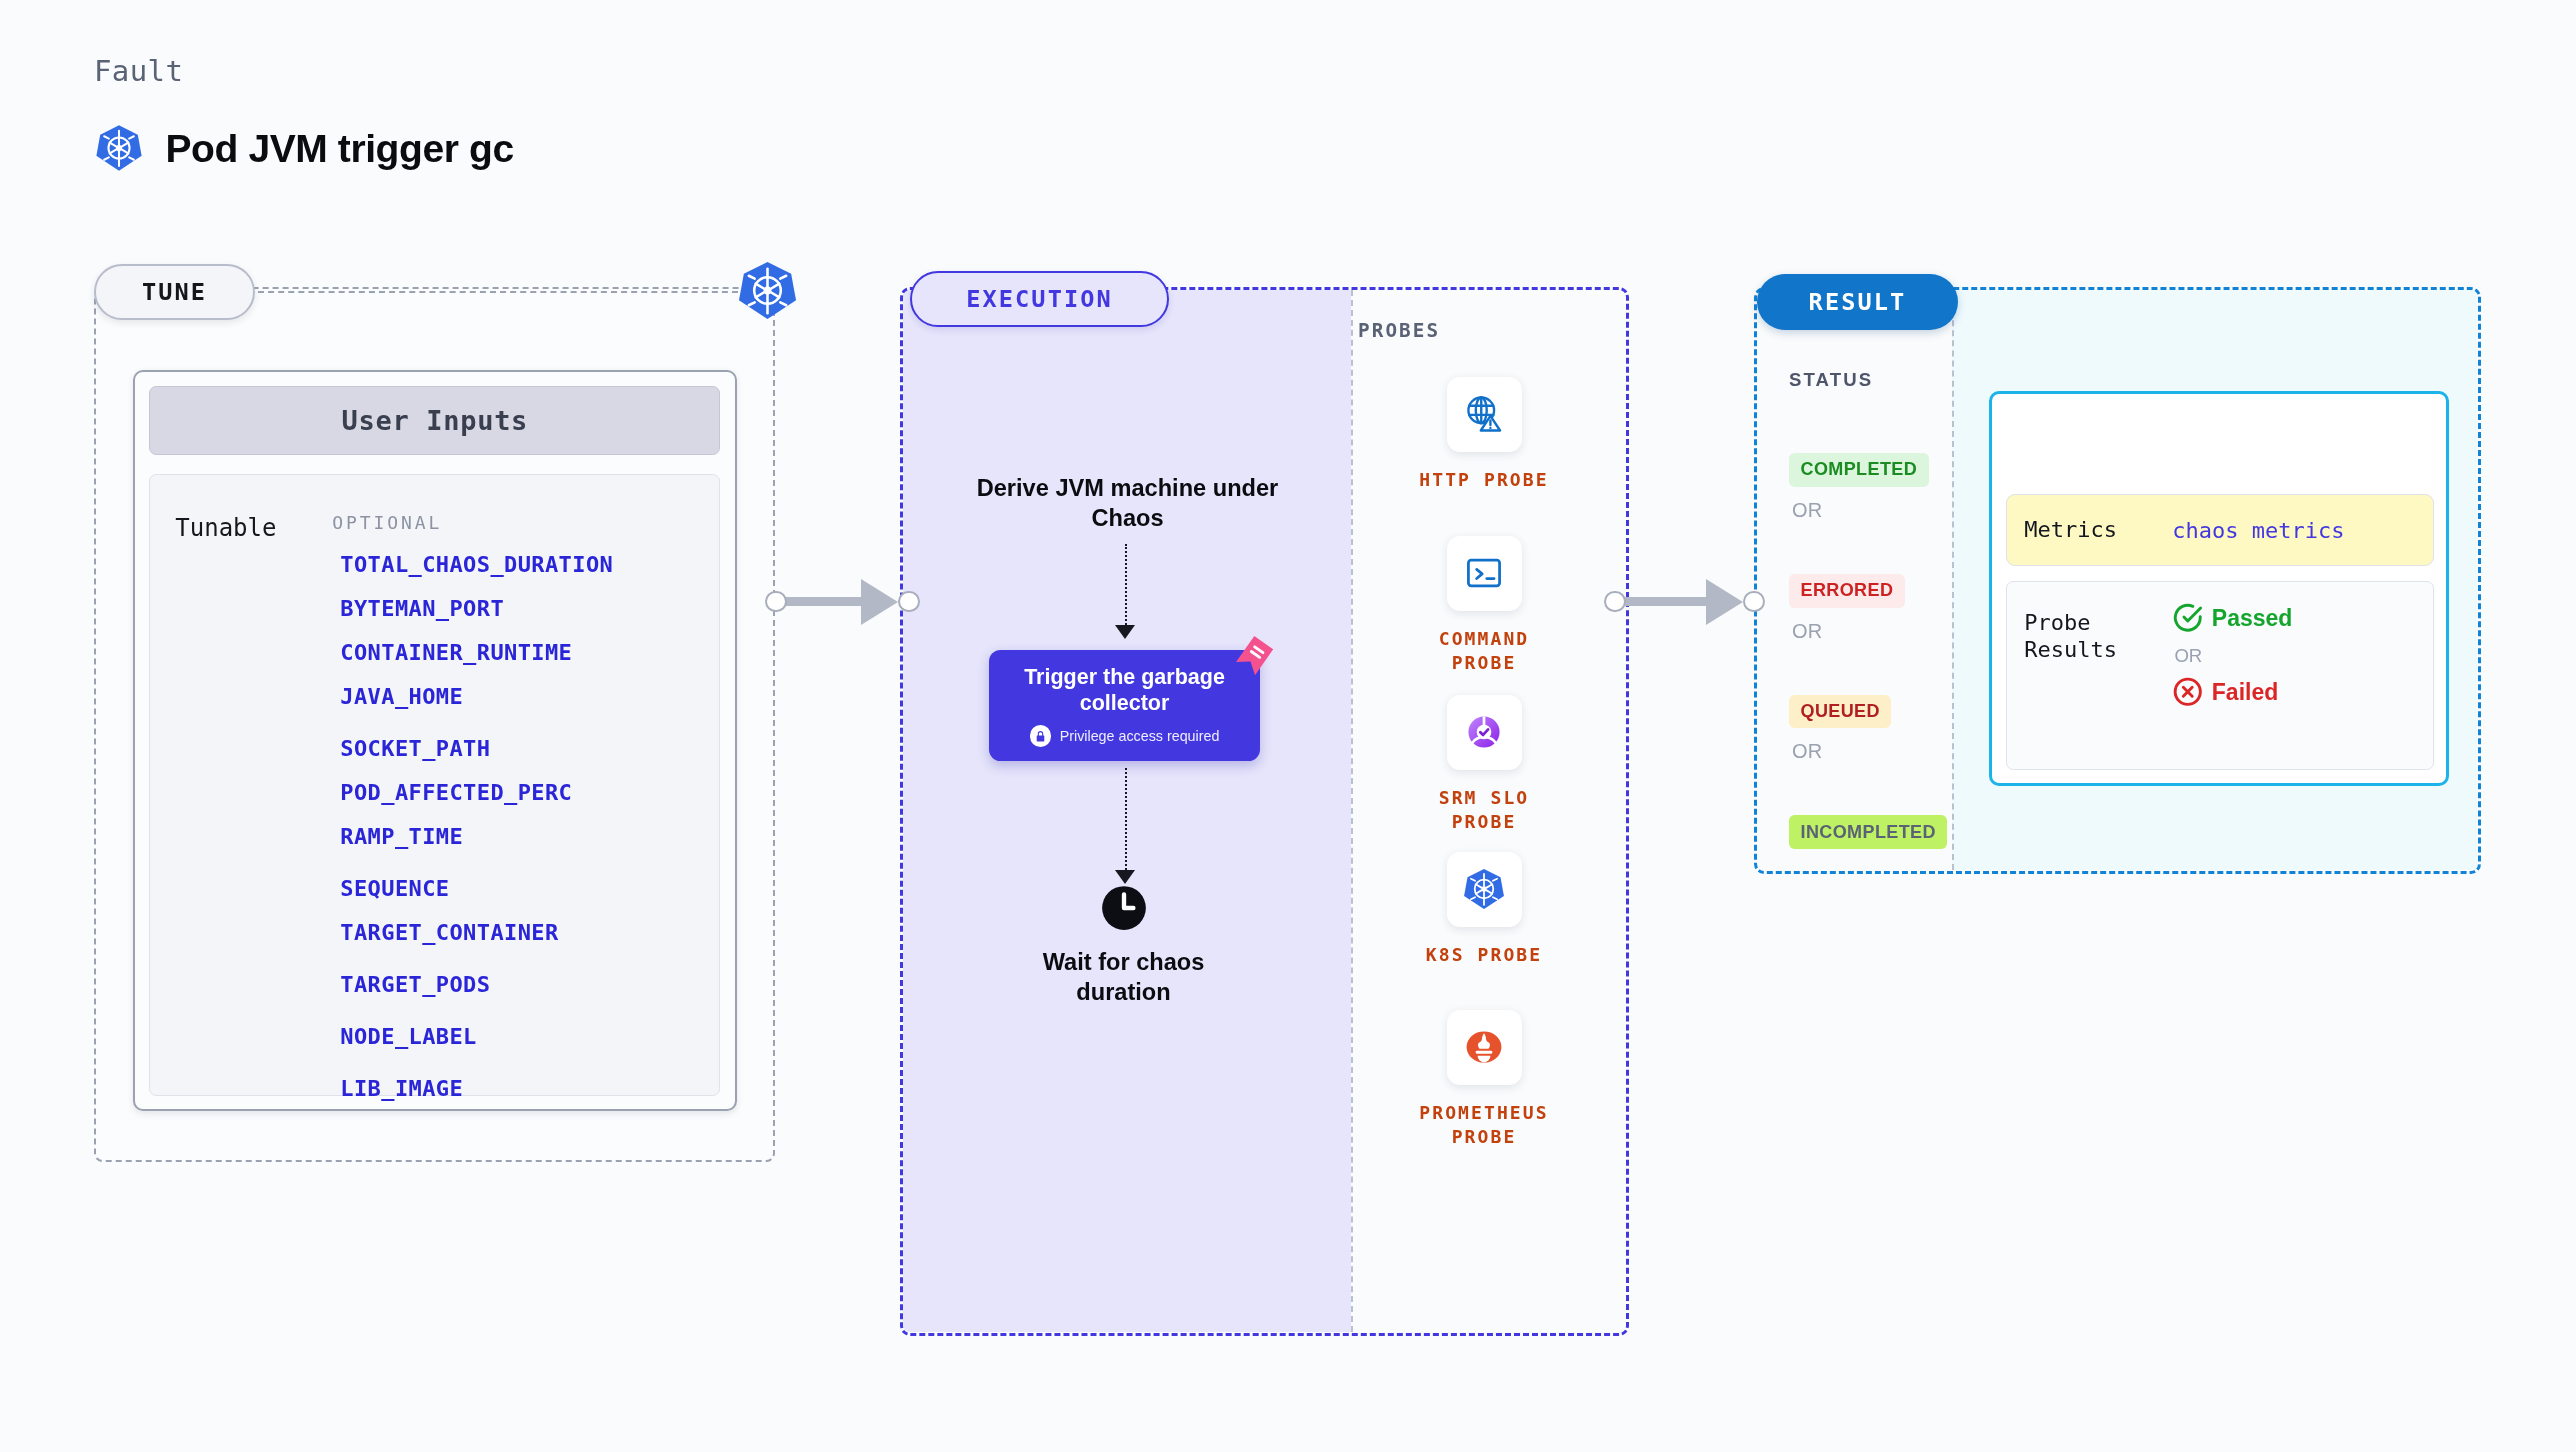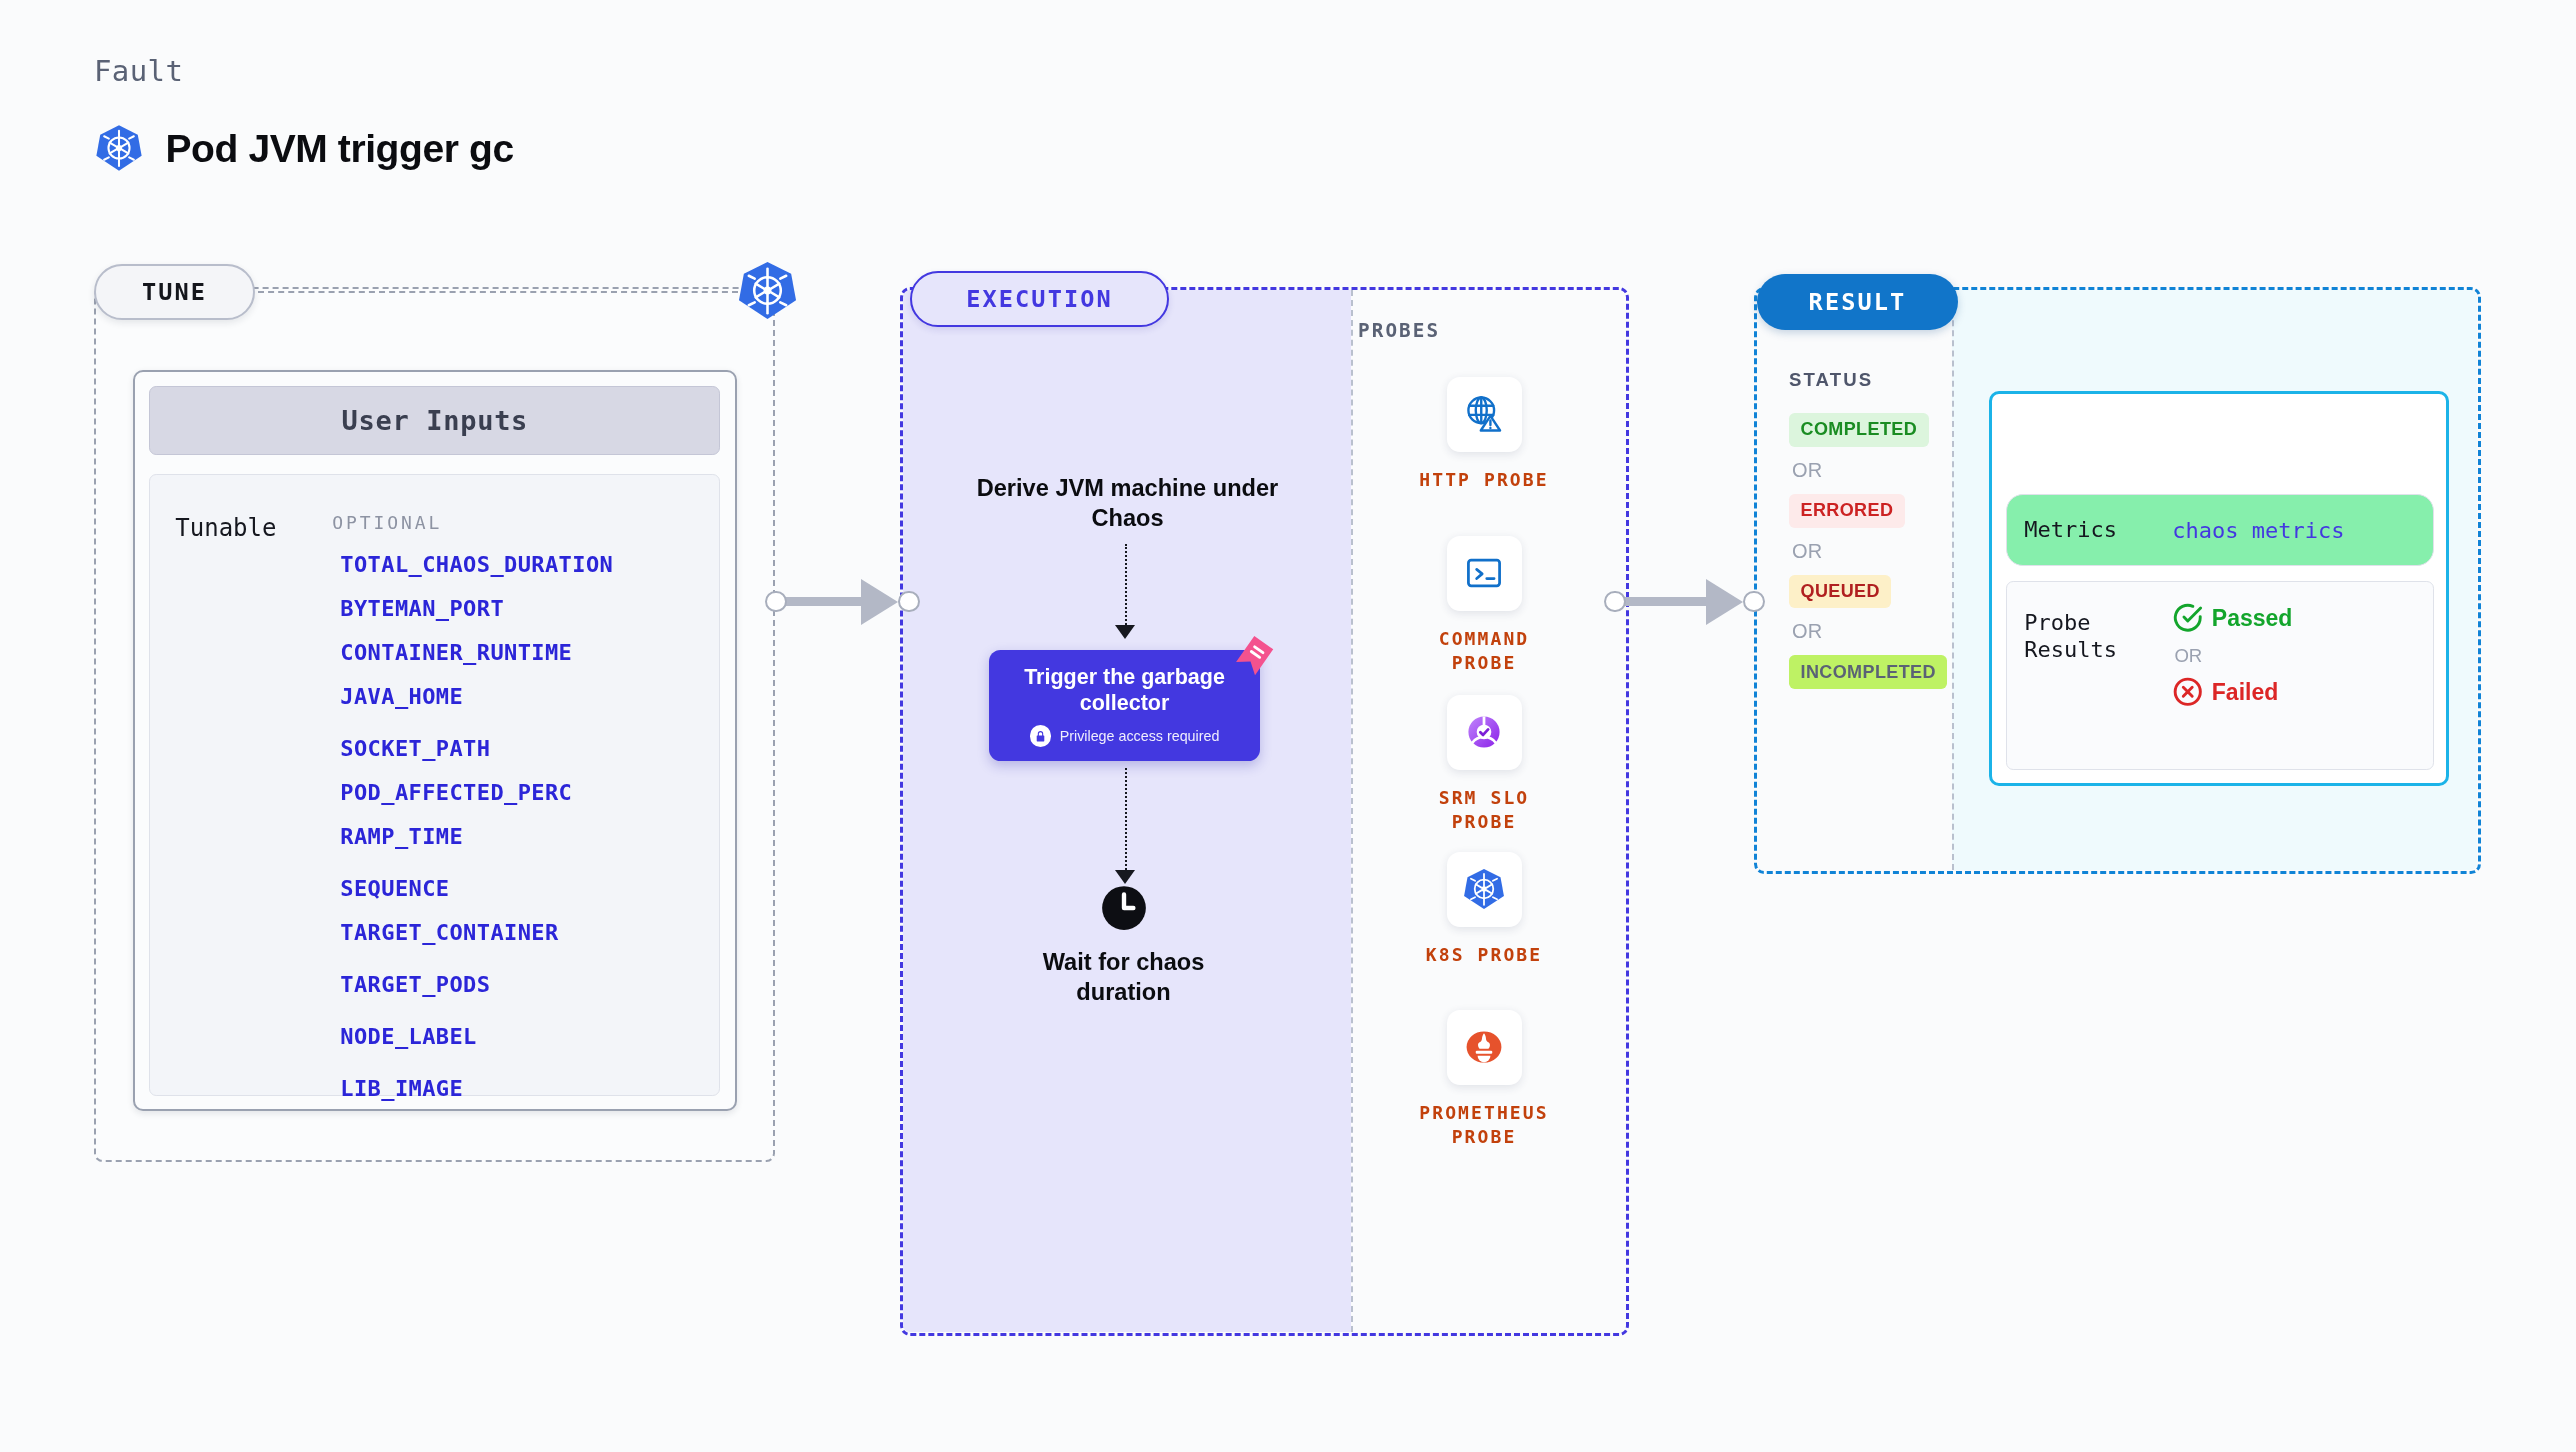--- a/index.html
+++ b/index.html
@@ -207,41 +207,41 @@
 
   
   .status-label {
     position: absolute; left: 1789px; top: 369px;
     font-family: "Liberation Sans", sans-serif; font-size: 18.6px;
     font-weight: 700; color: #4f566b; letter-spacing: 2.1px;
   }
   .status-list { position: absolute; left: 1789px; top: 413px; width: 179px; }
   .status-pill {
     display: inline-block; border-radius: 5.7px; padding: 6.4px 11.5px;
-    font-size: 18px; font-weight: 700; letter-spacing: 0.4px;
+    font-size: 18px; font-weight: 700; letter-spacing: 0.4px; margin-top: 40px;
   }
   .status-or {
     font-size: 20px; color: #9aa1b0; margin: 12px 0 12px 2.9px; letter-spacing: 0.4px;
   }
 
   
   .out-card {
     position: absolute; left: 1989px; top: 391px; width: 460px; height: 395px;
     background: #ffffff; border: 3.6px solid #1bb3e8; border-radius: 10px;
   }
   .out-head {
     position: absolute; left: 14.3px; top: 14.3px; width: 428px; height: 69px;
     background: #d7d8e4; border: 0.7px solid #c4c6d6; border-radius: 7.2px;
     display: flex; align-items: center; justify-content: center;
     font-family: "DejaVu Sans Mono", monospace; font-size: 26.5px;
     font-weight: 700; color: #3a3f50; letter-spacing: 0.7px;
   }
   .out-metrics {
     position: absolute; left: 14.3px; top: 100px; width: 428px; height: 72px;
-    background: #86efac; border: 0.7px solid #dfe2ea; border-radius: 17px;
+    background: #fef9c3; border: 0.7px solid #dfe2ea; border-radius: 9px;
     display: flex; align-items: center;
   }
   .out-probe {
     position: absolute; left: 14.3px; top: 187px; width: 428px; height: 189px;
     background: #fafbfd; border: 0.7px solid #dfe2ea; border-radius: 7.2px;
   }
   .out-key {
     font-family: "DejaVu Sans Mono", monospace; font-size: 22px;
     color: #15171f; line-height: 1.25;
   }

